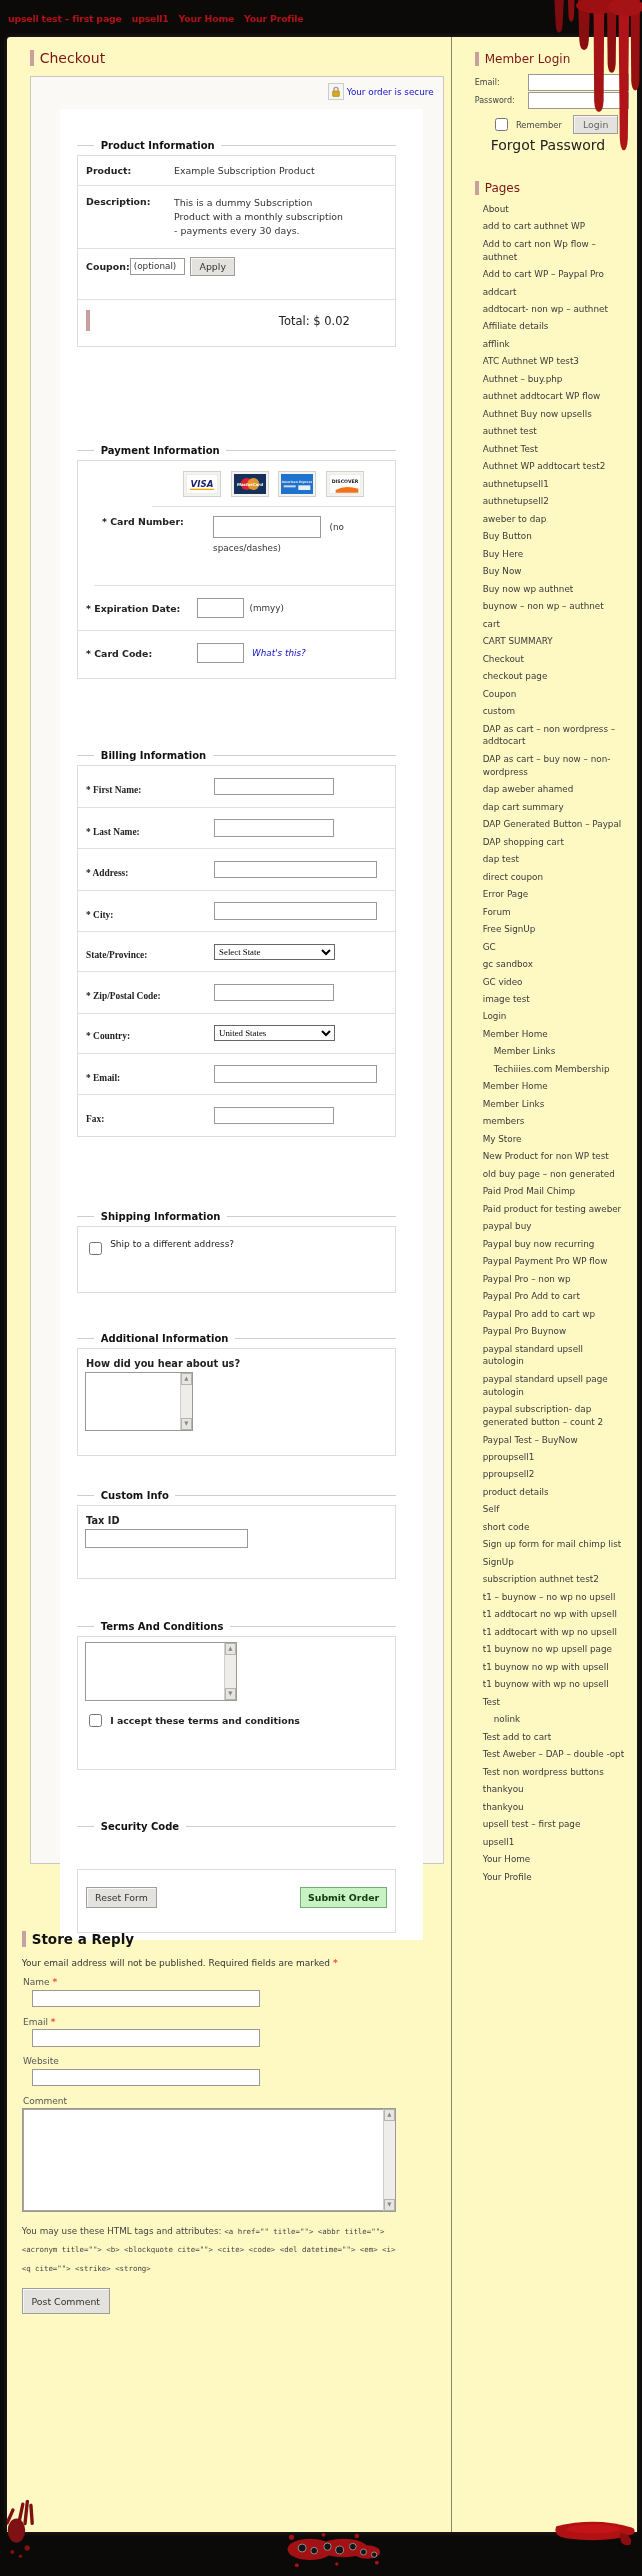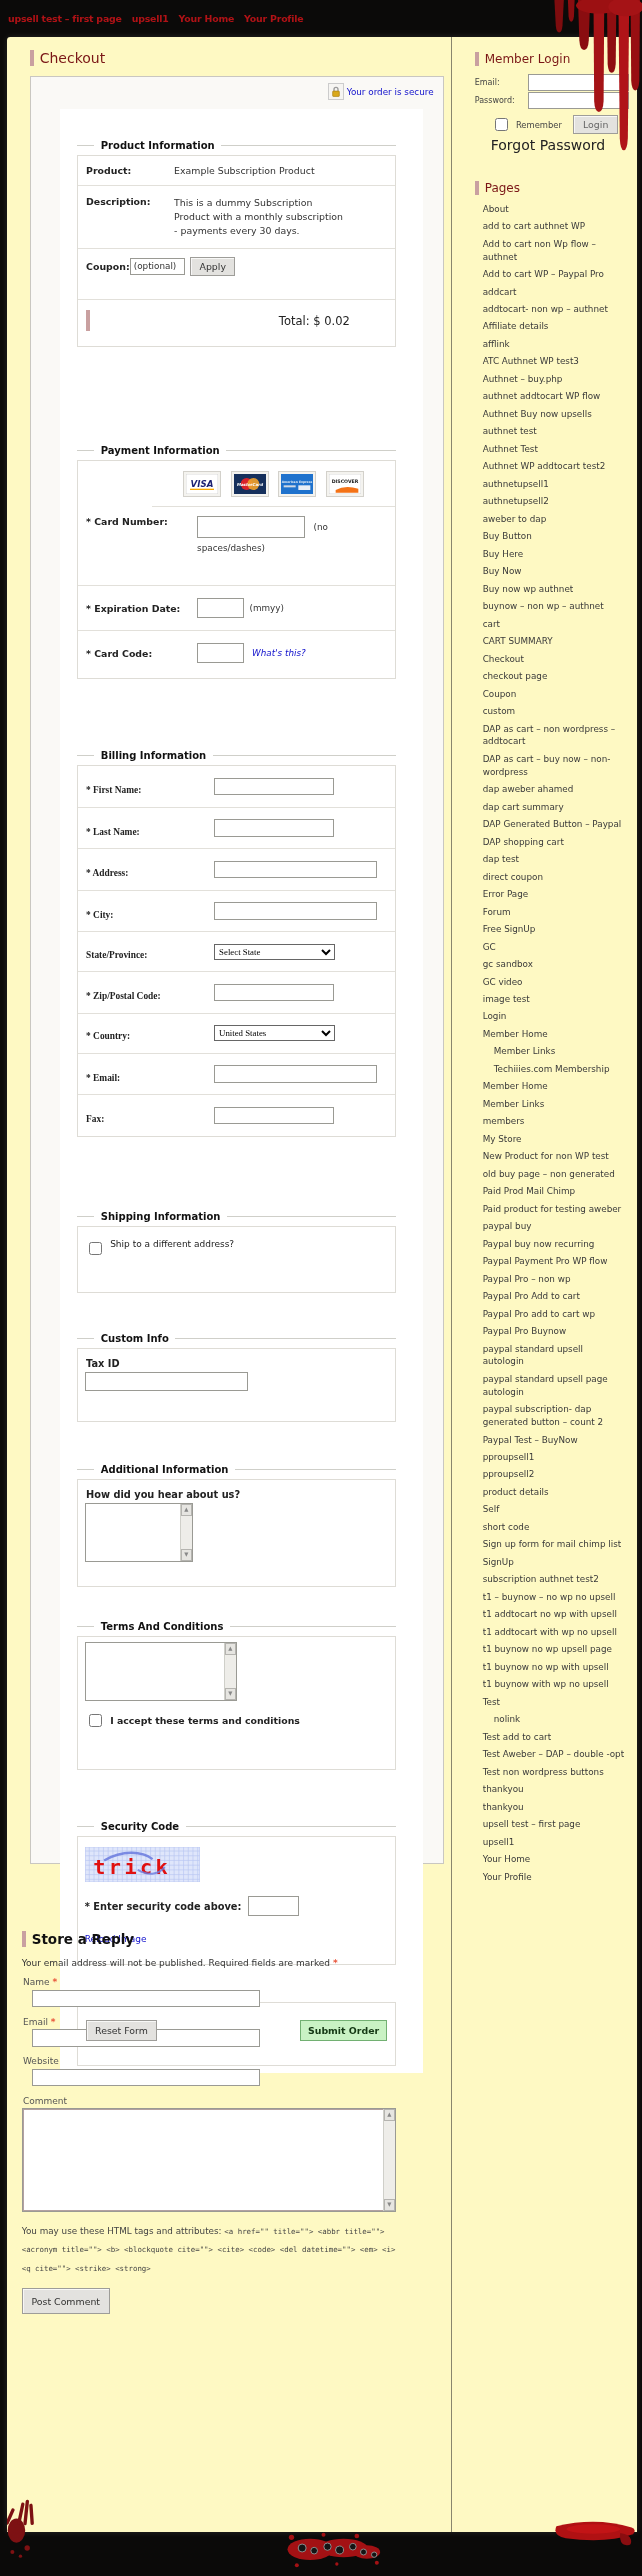--- a/index.html
+++ b/index.html
@@ -36,21 +36,21 @@
   .desc-cell{width:175px;line-height:14px;}
   .row-desc{padding:10px 8px;}
   .row-coupon{padding:8px 8px 23px;}
   .coupon-input{width:55px;height:20px;}
   .row-total{padding:9.4px 8px 15px;align-items:center;}
   .total-bar{width:4px;height:21.6px;background:#c9a0a0;}
   .total-text{margin-left:auto;margin-right:37px;font-size:11.5px;color:#222;}
   
   .cards-row{display:flex;gap:9.4px;justify-content:center;padding:9.4px 0;margin-left:74px;border-bottom:0.7px solid #e2e0da;}
   .card-box{border:0.7px solid #d3d1cb;background:#f4f3ef;padding:2px;line-height:0;}
-  .row-cardnum{padding:9.4px 8px 27px;}
+  .row-cardnum{padding:9.4px 8px 27px;margin-left:16px;}
   .field-wrap{width:168px;}
   .note{font-size:8.8px;color:#333;margin-left:5.4px;line-height:20px;}
   .link-blue{color:#1111cc;font-size:8.8px;text-decoration:none;cursor:pointer;}
   
   .row-b{padding:11.5px 8px;align-items:flex-end;font-family:Liberation Serif, serif;}
   .lbl-b{width:128px;font-weight:bold;flex-shrink:0;padding-top:4px;}
   .in-sm{width:120px;}.in-lg{width:163px;}.sel{width:121px;}
   
   .ship-table{min-height:67px;padding:12px 6.7px;box-sizing:border-box;font-size:9px;color:#222;}
   .chk-row{display:flex;gap:5.4px;}
@@ -270,80 +270,61 @@
         <fieldset style="margin-bottom:40px;">
           <legend>Shipping Information</legend>
           <div class="sec-table ship-table">
             <div class="chk-row">
               <input type="checkbox" style="">
               <span>Ship to a different address?</span>
             </div>
           </div>
         </fieldset>
 
-        <fieldset style="margin-bottom:42px;">
-          <legend>Custom Info</legend>
-          <div class="sec-table pad-table" style="padding:5.4px 6.7px 30px;">
-            <div class="blk-lbl">Tax ID</div>
-            <input type="text" style="width: 163px; height: 19px;">
-          </div>
-        </fieldset>
-
         <fieldset style="margin-bottom:34px;">
           <legend>Additional Information</legend>
           <div class="sec-table pad-table" style="padding:5.4px 6.7px 24px;">
             <div class="blk-lbl">How did you hear about us?</div>
             <div class="ta-wrap" style="width:106px;height:57px;">
               <textarea class="plain-ta" style=""></textarea>
               <span class="sb">
                   <span class="sb-btn">▲</span>
                   <span class="sb-btn">▼</span>
                 </span>
             </div>
           </div>
         </fieldset>
 
+        <fieldset style="margin-bottom:42px;">
+          <legend>Custom Info</legend>
+          <div class="sec-table pad-table" style="padding:5.4px 6.7px 30px;">
+            <div class="blk-lbl">Tax ID</div>
+            <input type="text" style="width: 163px; height: 19px;">
+          </div>
+        </fieldset>
+
         <fieldset style="margin-bottom:51px;">
           <legend>Terms And Conditions</legend>
           <div class="sec-table pad-table" style="padding:5.4px 6.7px 39px;">
             <div class="ta-wrap" style="width:150px;height:57px;">
               <textarea class="plain-ta" style=""></textarea>
               <span class="sb">
                   <span class="sb-btn">▲</span>
                   <span class="sb-btn">▼</span>
                 </span>
             </div>
             <div class="accept-row">
               <input type="checkbox" style="">
               <span>I accept these terms and conditions</span>
             </div>
           </div>
         </fieldset>
 
         <fieldset>
           <legend>Security Code</legend>
-          <div class="sec-table pad-table" style="padding:6.7px 6.7px 19px;">
-            <div class="captcha-wrap">
-              <svg width="115" height="35" viewBox="0 0 170 52">
-                <rect width="170" height="52" fill="#dfe6fb" stroke="#b9c6f2"></rect>
-                <g stroke="#b9c6f2" stroke-width="1">
-                  <path d="M0 6 H170 M0 13 H170 M0 20 H170 M0 27 H170 M0 34 H170 M0 41 H170 M0 48 H170"></path>
-                  <path d="M6 0 V52 M13 0 V52 M20 0 V52 M27 0 V52 M34 0 V52 M41 0 V52 M48 0 V52 M55 0 V52 M62 0 V52 M69 0 V52 M76 0 V52 M83 0 V52 M90 0 V52 M97 0 V52 M104 0 V52 M111 0 V52 M118 0 V52 M125 0 V52 M132 0 V52 M139 0 V52 M146 0 V52 M153 0 V52 M160 0 V52 M167 0 V52"></path>
-                </g>
-                <text x="12" y="40" font-family="DejaVu Sans Mono, monospace" font-weight="bold" font-size="30" letter-spacing="5" fill="#e01010">trick</text>
-                <path d="M28 20 C 55 4, 85 6, 100 18" fill="none" stroke="#6a7ade" stroke-width="3.5" opacity="0.85"></path>
-                <path d="M78 34 C 95 44, 110 40, 118 30" fill="none" stroke="#6a7ade" stroke-width="3" opacity="0.8"></path>
-              </svg>
-            </div>
-            <div class="enter-row" style="margin-top:9.4px;">
-              <span>* Enter security code above:</span>
-              <input type="text" style="width: 51px; height: 20px;">
-            </div>
-            <a class="link-blue reload">Reload Image</a>
-          </div>
         </fieldset>
 
         <div class="actions">
           <button class="btn">Reset Form</button>
           <button class="btn-green">Submit Order</button>
         </div>
 
       </div>
     </div>
 

